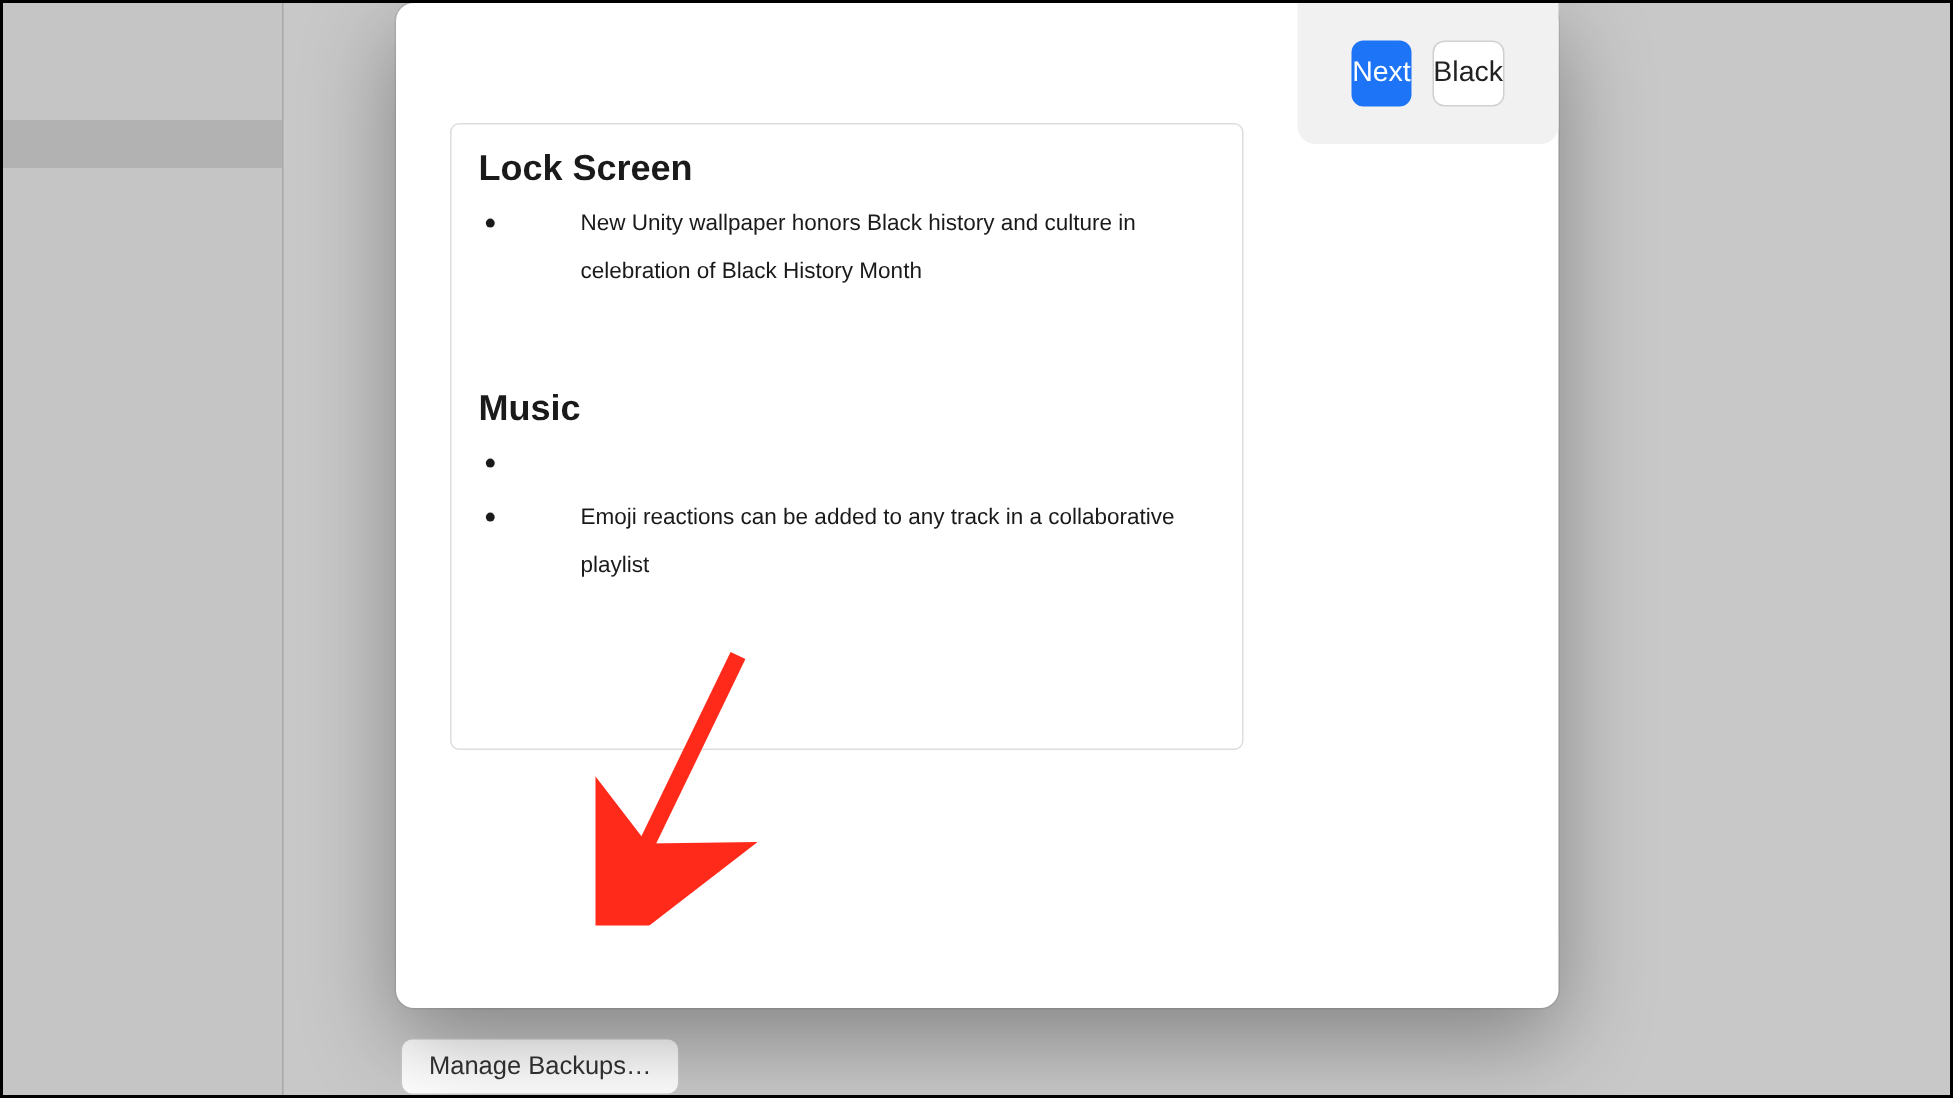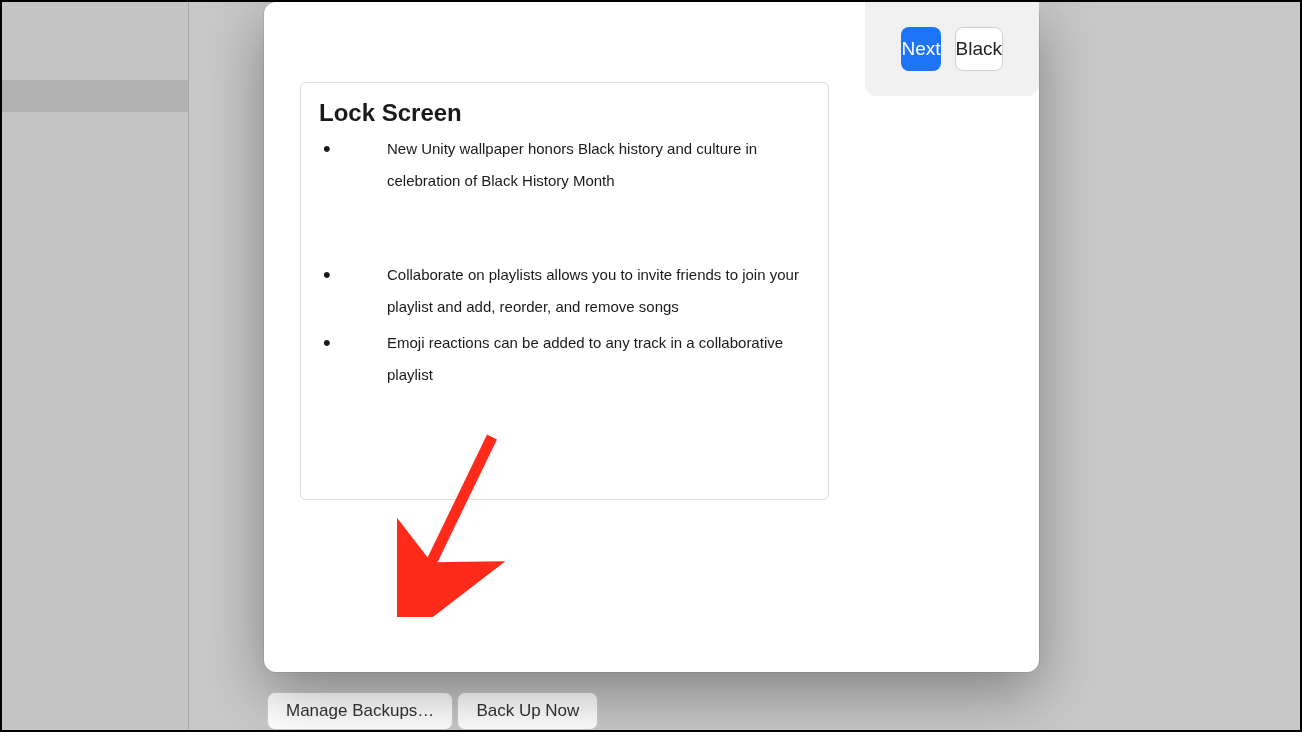--- a/index.html
+++ b/index.html
@@ -31,21 +31,21 @@
       position: absolute;
       top: 0; left: 186px; bottom: 0;
       width: 1px;
       background: #a8a8a8;
     }
     .backup-buttons {
       position: absolute;
       left: 265px;
       bottom: 0;
       display: flex;
-      gap: 4px;
+      gap: 16px;
     }
     .backup-btn {
       height: 38px;
       padding: 0 18px;
       background: #fff;
       border: 1px solid #ccc;
       border-radius: 8px;
       font-size: 17px;
       color: #333;
       cursor: pointer;
@@ -148,40 +148,39 @@
 <body>
 
 <div class="app">
   <div class="sidebar">
     <div class="sidebar-item"></div>
   </div>
   <div class="sidebar-divider"></div>
 
   <div class="backup-buttons">
     <button class="backup-btn">Manage Backups…</button>
-    <button class="backup-btn">Back Up Now</button>
   </div>
 </div>
 
 <div class="overlay">
   <div class="modal">
     <div class="content">
       <div class="notes">
 
         <div class="sec-title">Lock Screen</div>
         <div class="bullet">
           <div class="dot">•</div>
           <div class="btxt">New Unity wallpaper honors Black history and culture in celebration of Black History Month</div>
         </div>
 
         <div class="gap"></div>
 
+        <div class="sec-title">Music</div>
         <div class="bullet">
           <div class="dot">•</div>
-          <div class="btxt">Collaborate on playlists allows you to invite friends to join your playlist and add, reorder, and remove songs</div>
         </div>
         <div class="bullet">
           <div class="dot">•</div>
           <div class="btxt">Emoji reactions can be added to any track in a collaborative playlist</div>
         </div>
 
       </div>
     </div>
     <div class="sep"></div>
     <div class="footer">

